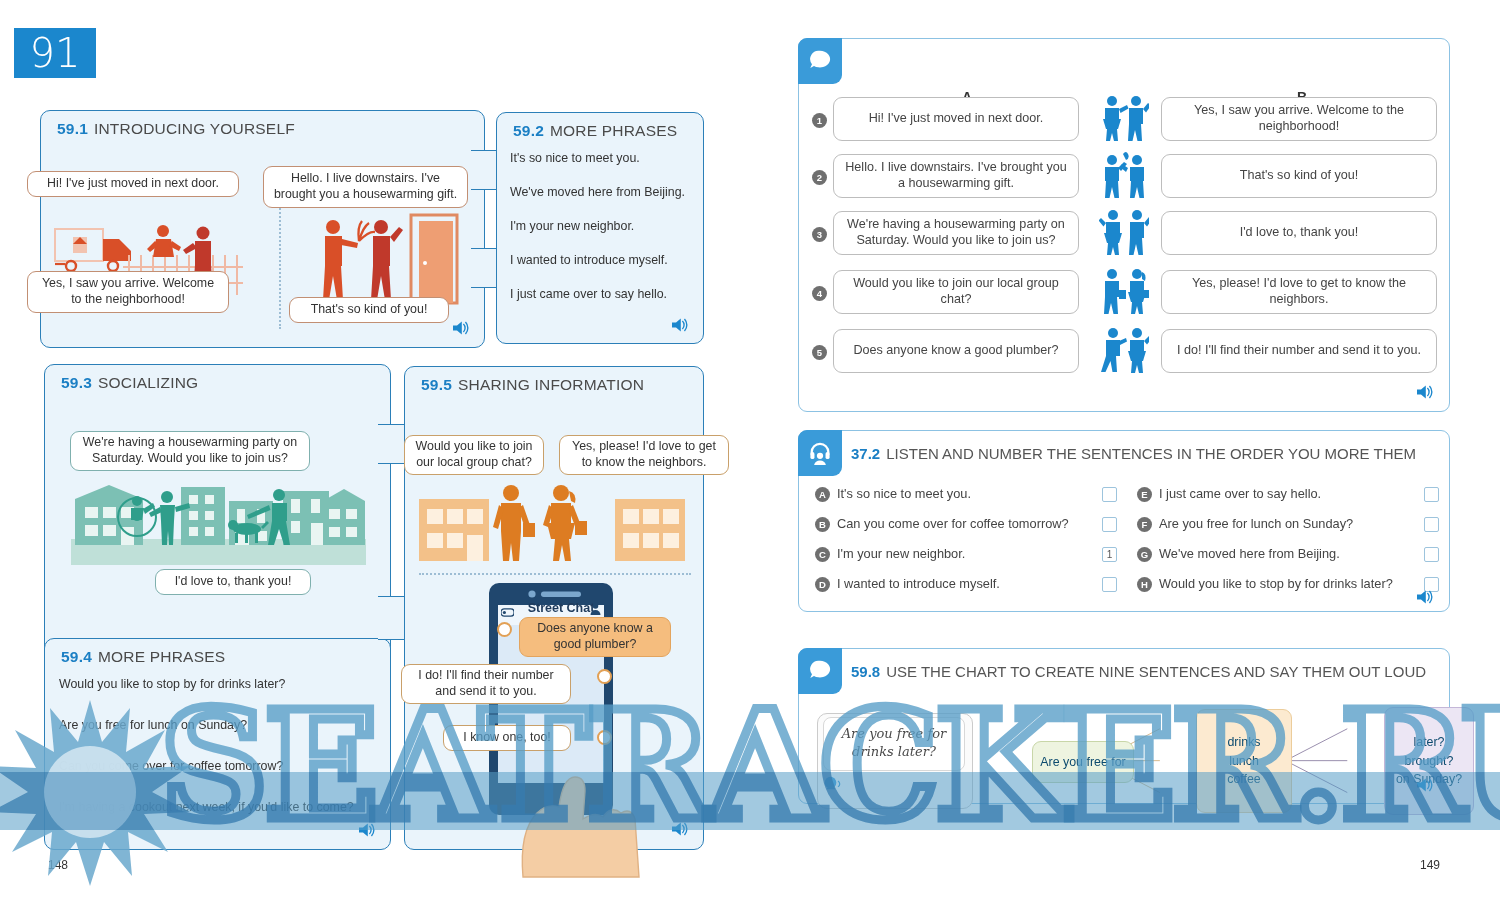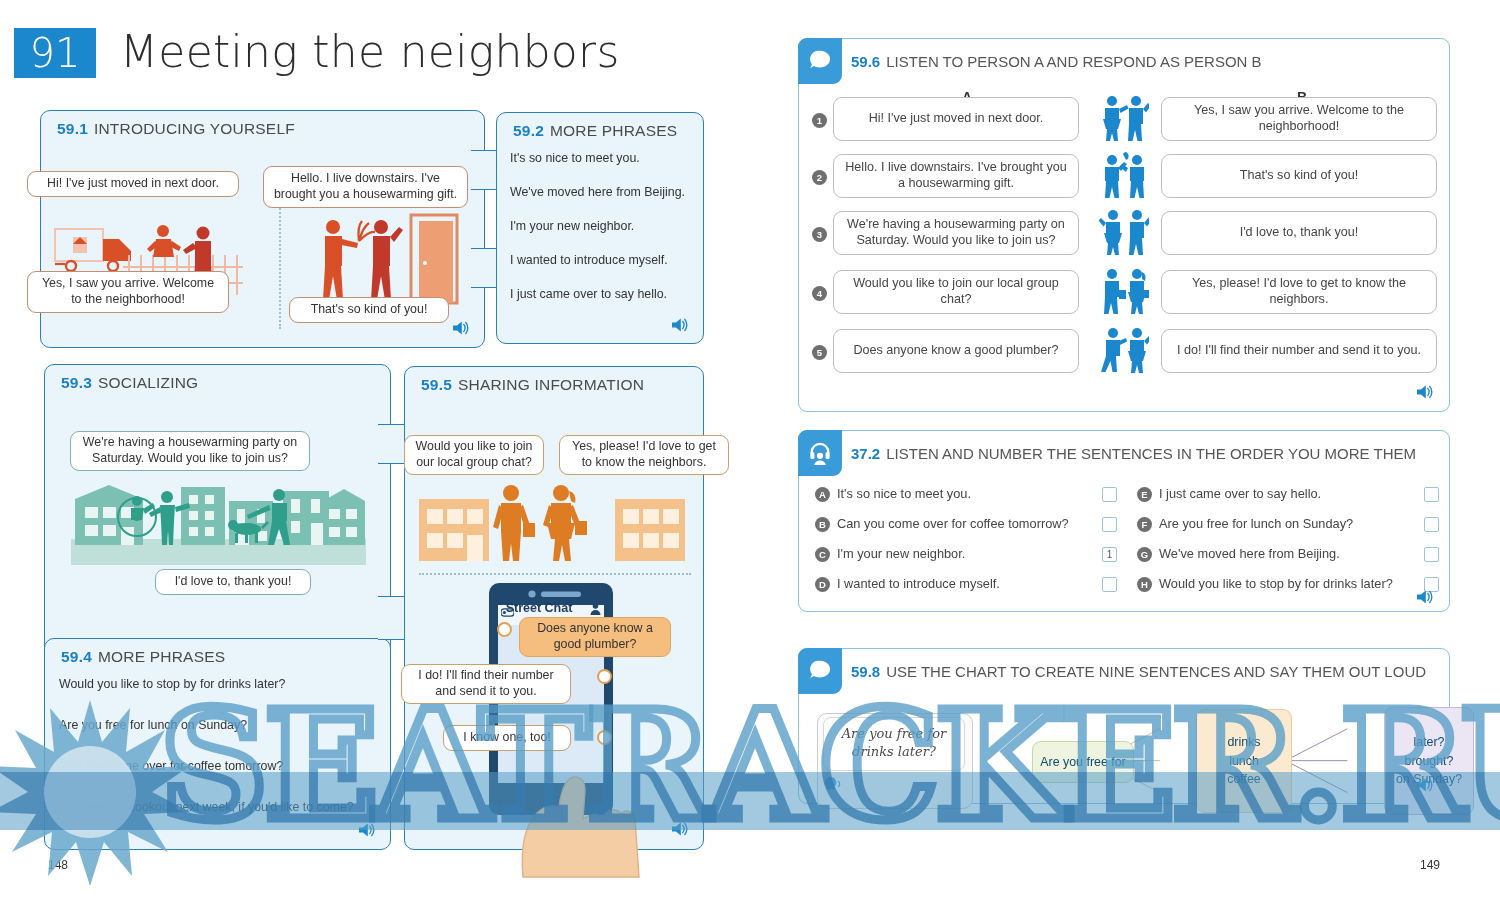--- a/index.html
+++ b/index.html
@@ -188,21 +188,20 @@
   .fullbleed{ position:absolute; inset:0; }
 </style>
 </head>
 <body>
 
 <div class="page">
 
   <div id="chapter-badge">
     <span>91</span>
   </div>
-  <div id="page-title">Meeting the neighbors</div>
 
   <div class="panel" style="left:40px; top:110px; width:445px; height:238px;">
     <div class="panel-title">
       <span class="num">59.1</span><span>INTRODUCING YOURSELF</span>
     </div>
 
     <div class="dotted-v" style="left:238px; top:58px; height:160px;"></div>
 
     <div class="fig" style="left:10px; top:100px; width:220px; height:90px;">
       <svg viewBox="0 0 220 90" width="220" height="90">
@@ -461,21 +460,21 @@
 
     <div class="fig" style="left:84px; top:216px; width:124px; height:232px;">
       <svg viewBox="0 0 124 232" width="124" height="232">
         <rect x="0" y="0" width="124" height="232" rx="10" fill="#20476e"></rect>
         <circle cx="43" cy="11" r="3.6" fill="#7ba7cd"></circle>
         <rect x="52" y="8.5" width="40" height="5.5" rx="2.7" fill="#7ba7cd"></rect>
         <rect x="9" y="22" width="106" height="178" fill="#dceaf7"></rect>
         <rect x="9" y="22" width="106" height="20" fill="#eff6fc"></rect>
       </svg>
     </div>
-    <div style="position:absolute;left:98px;top:234px;width:72px;text-align:center;font-size:12.5px;color:#1f3b5c;font-weight:600;">Street Chat</div>
+    <div style="position:absolute;left:120px;top:234px;width:72px;text-align:center;font-size:12.5px;color:#1f3b5c;font-weight:600;">Street Chat</div>
     <div style="position:absolute;left:96px;top:236px;width:13px;height:9px;">
       <svg viewBox="0 0 13 9">
           <rect x="0" y="0.8" width="13" height="7.4" rx="3.2" fill="none" stroke="#20476e" stroke-width="1.2"></rect>
           <circle cx="3.4" cy="4.5" r="1.6" fill="#20476e"></circle>
         </svg>
     </div>
     <div style="position:absolute;left:185px;top:234px;width:11px;height:12px;">
       <svg viewBox="0 0 11 12">
           <circle cx="5.5" cy="3" r="2.8" fill="#20476e"></circle>
           <path d="M0.5 12 a5 5 0 0 1 10 0z" fill="#20476e"></path>
@@ -503,23 +502,20 @@
           <path d="M15 5 a7 7 0 0 1 0 10 M17.6 2.5 a11 11 0 0 1 0 15" stroke="#1b87cd" stroke-width="1.7" fill="none"></path>
         </svg>
     </div>
   </div>
 
   <div class="sec" style="left:798px; top:38px; width:652px; height:374px;">
     <div class="sec-icon">
       <svg viewBox="0 0 26 26" width="24" height="24">
           <path d="M13 2 a11 9 0 1 1 -6.5 16.3 L2.5 20.5 l1.8 -4.1 A9 9 0 0 1 13 2z" fill="#fff"></path>
         </svg>
-    </div>
-    <div class="sec-head">
-      <span class="num">59.6</span><span>LISTEN TO PERSON A AND RESPOND AS PERSON B</span>
     </div>
 
     <div class="colhdr" style="left:163px; top:50px;">A</div>
     <div class="colhdr" style="left:498px; top:50px;">B</div>
 
     <div class="rownum" style="left:13px; top:74px;">1</div>
     <div class="rowbub" style="left:34px; top:58px; width:246px; height:44px;">Hi! I've just moved in next door.</div>
     <div class="fig" style="left:300px; top:56px; width:50px; height:46px;">
       <svg viewBox="0 0 50 46" width="50" height="46">
           <g fill="#1b87cd">

